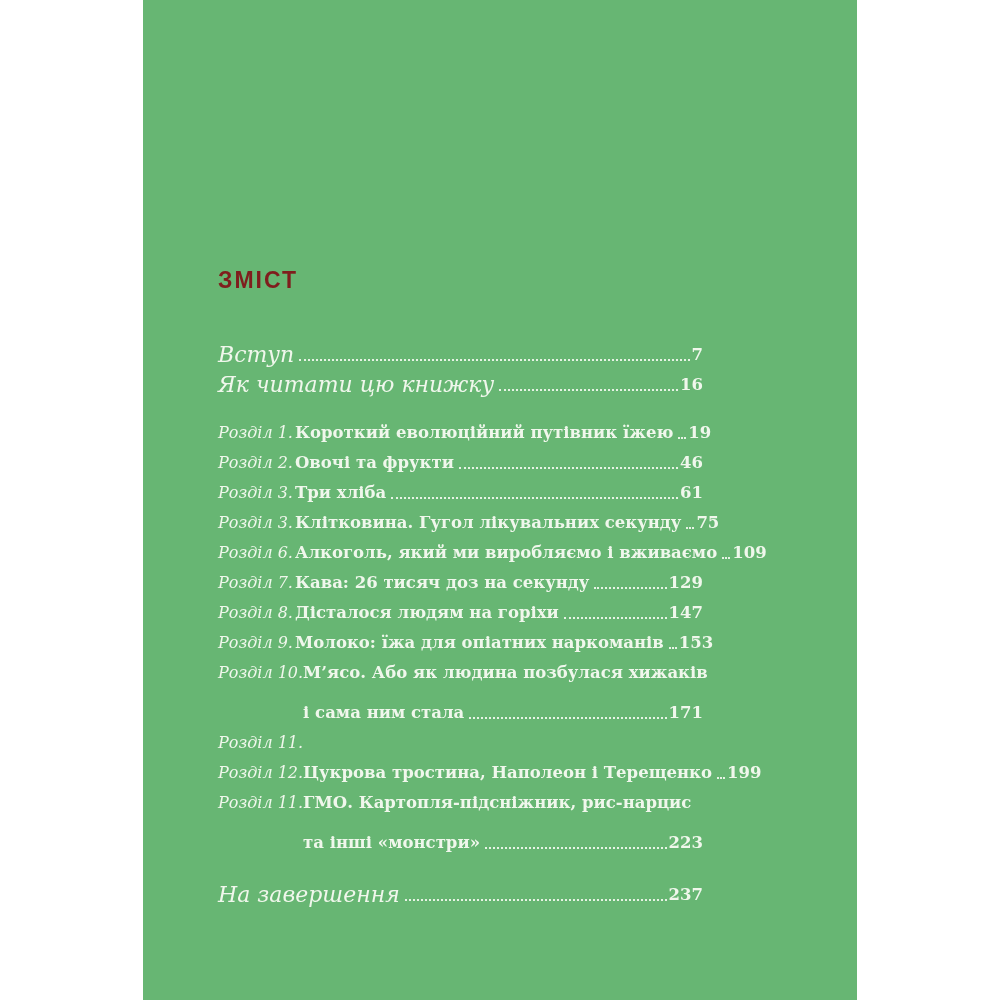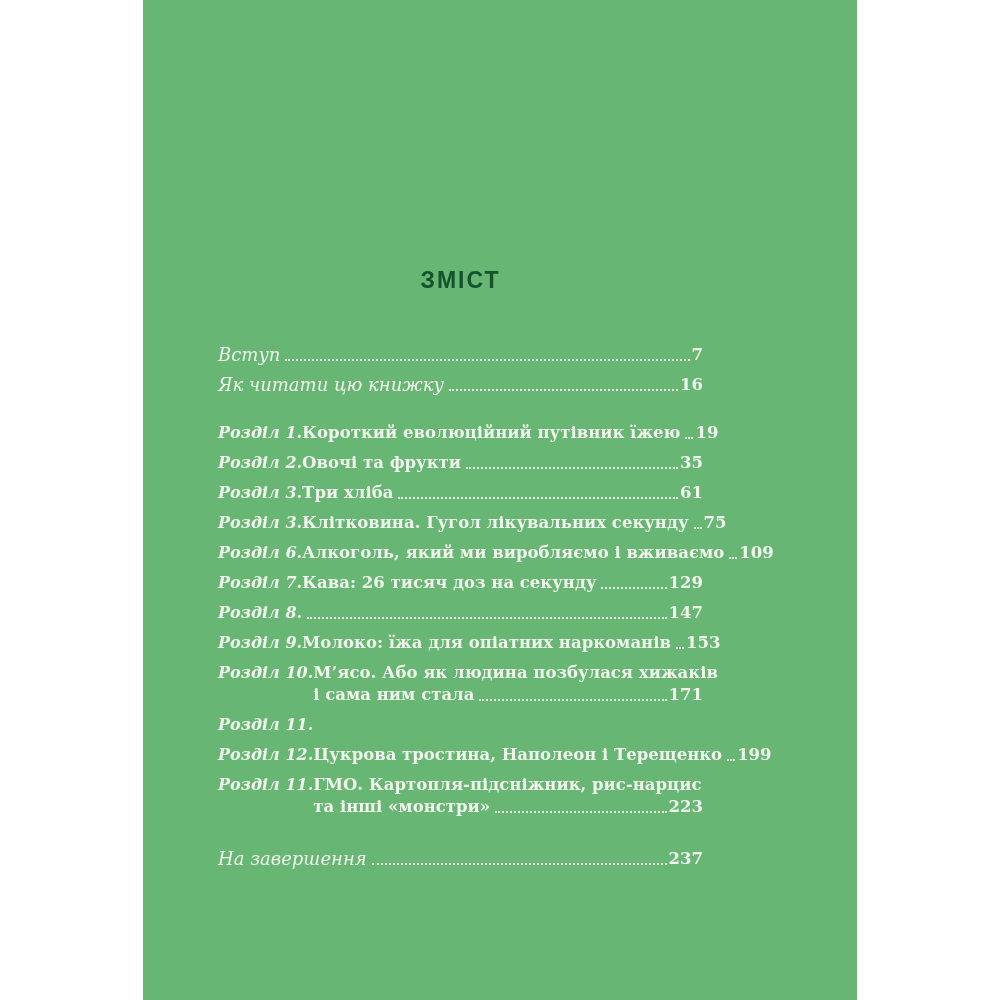--- a/index.html
+++ b/index.html
@@ -27,75 +27,75 @@
   }
   .content {
     position: absolute;
     left: 75px;   
     top: 0;
     width: 485px; 
     color: #f0f7ec;
   }
   .toc-title {
     margin-top: 268px;
-    text-align: center;
+    text-align: left;
     font-family: "Liberation Sans", sans-serif;
     font-weight: 700;
     font-size: 23px;
     line-height: 24px;
     letter-spacing: 2px;
-    color: #14532d;
+    color: #7f1d1d;
   }
   .toc {
     margin-top: 53px;
   }
   .row {
     display: flex;
     align-items: flex-start;
     margin-bottom: 10px;
     line-height: 20px;
     font-size: 16.5px;
   }
   .gap { height: 18px; }
   .gap-outro { height: 22px; }
   .row .label {
     flex: 0 0 77px;
     font-style: italic;
-    font-weight: 700;
+    font-weight: 400;
     font-size: 16px;
     white-space: nowrap;
   }
   .row .body {
     flex: 1 1 auto;
     min-width: 0;
   }
   .flexline {
     display: flex;
     align-items: flex-end;
   }
   .row .title, .row .title2 {
     font-weight: 700;
     white-space: nowrap;
   }
   .row.intro .title, .row.outro .title {
     font-style: italic;
     font-weight: 400;
-    font-size: 18px;
+    font-size: 22px;
   }
   .row .dots {
     flex: 1 1 auto;
     min-width: 8px;
     border-bottom: 2px dotted rgba(245, 250, 242, 0.9);
     margin: 0 2px 4px 5px;
   }
   .row .page {
     font-weight: 700;
     white-space: nowrap;
   }
-  .line2row { margin-top: 2px; }
+  .line2row { margin-top: 20px; }
 </style>
 </head>
 <body>
 
 <div class="canvas">
   <div class="green-page">
     <div class="content">
       <div class="toc-title">ЗМІСТ</div>
       <div class="toc" id="toc-list">
   <div class="row intro">
@@ -130,21 +130,21 @@
       </span>
     </span>
   </div>
 
   <div class="row chapter">
     <span class="label">Розділ 2.</span>
     <span class="body">
       <span class="flexline">
         <span class="title">Овочі та фрукти</span>
         <span class="dots"></span>
-        <span class="page">35</span>
+        <span class="page">46</span>
       </span>
     </span>
   </div>
 
   <div class="row chapter">
     <span class="label">Розділ 3.</span>
     <span class="body">
       <span class="flexline">
         <span class="title">Три хліба</span>
         <span class="dots"></span>
@@ -184,20 +184,21 @@
         <span class="dots"></span>
         <span class="page">129</span>
       </span>
     </span>
   </div>
 
   <div class="row chapter">
     <span class="label">Розділ 8.</span>
     <span class="body">
       <span class="flexline">
+        <span class="title">Дісталося людям на горіхи</span>
         <span class="dots"></span>
         <span class="page">147</span>
       </span>
     </span>
   </div>
 
   <div class="row chapter">
     <span class="label">Розділ 9.</span>
     <span class="body">
       <span class="flexline">

